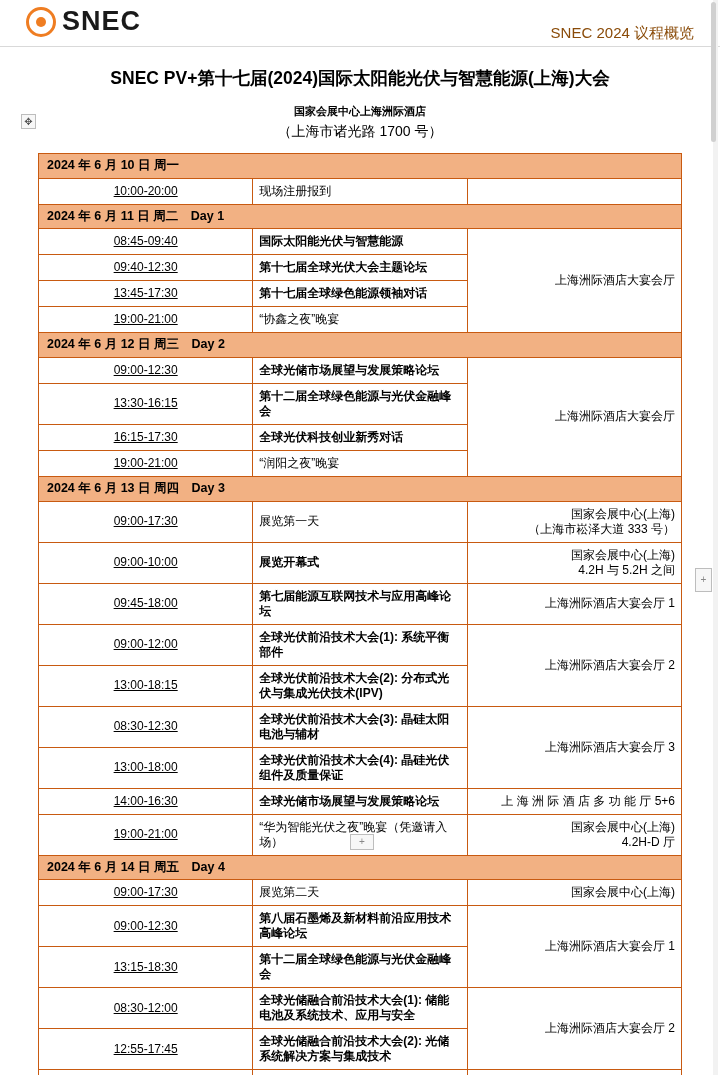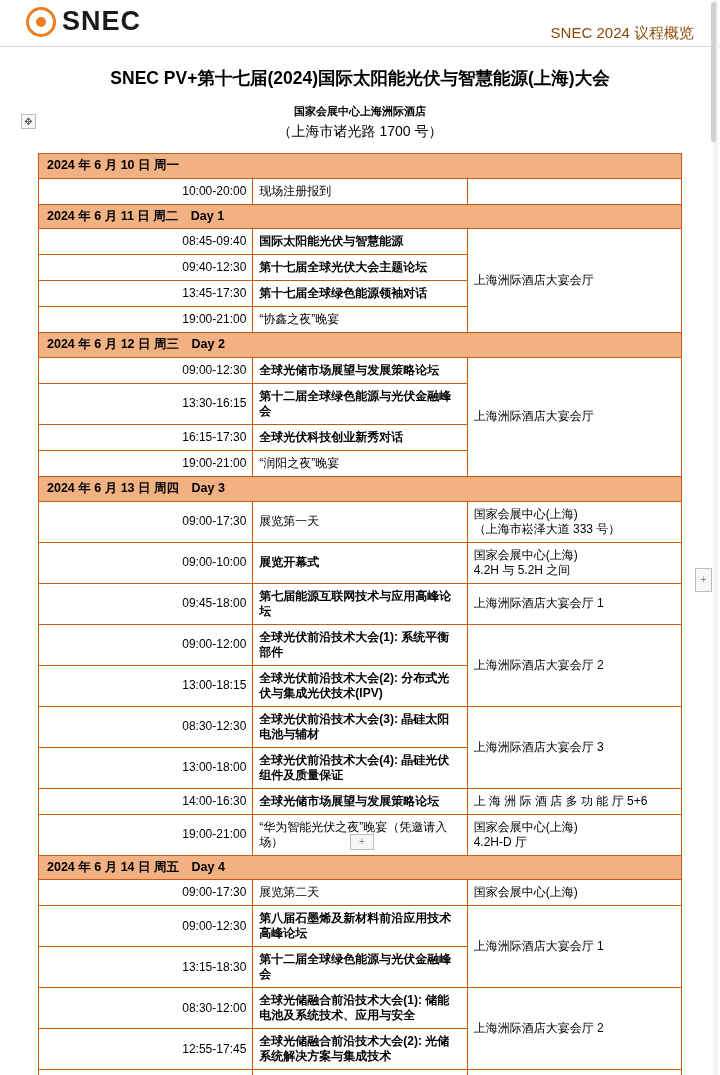--- a/index.html
+++ b/index.html
@@ -152,31 +152,33 @@
   }
   table.agenda td {
     border: 1px solid #c85a11;
     padding: 5px 6px;
     vertical-align: middle;
     font-size: 12px;
     line-height: 1.25;
   }
   td.time {
     width: 88px;
-    text-align: right;
+    text-align: center;
     font-size: 12px;
     white-space: nowrap;
+    text-decoration: underline;
   }
   td.topic {
     width: 375px;
   }
   td.venue {
     width: 175px;
     font-size: 11.5px;
     line-height: 1.3;
+    text-align: right;
   }
   tr.daybar td {
     background: #f2b183;
     font-weight: bold;
     font-size: 12.5px;
     padding: 4px 6px 4px 8px;
   }
   .bold {
     font-weight: bold;
   }

